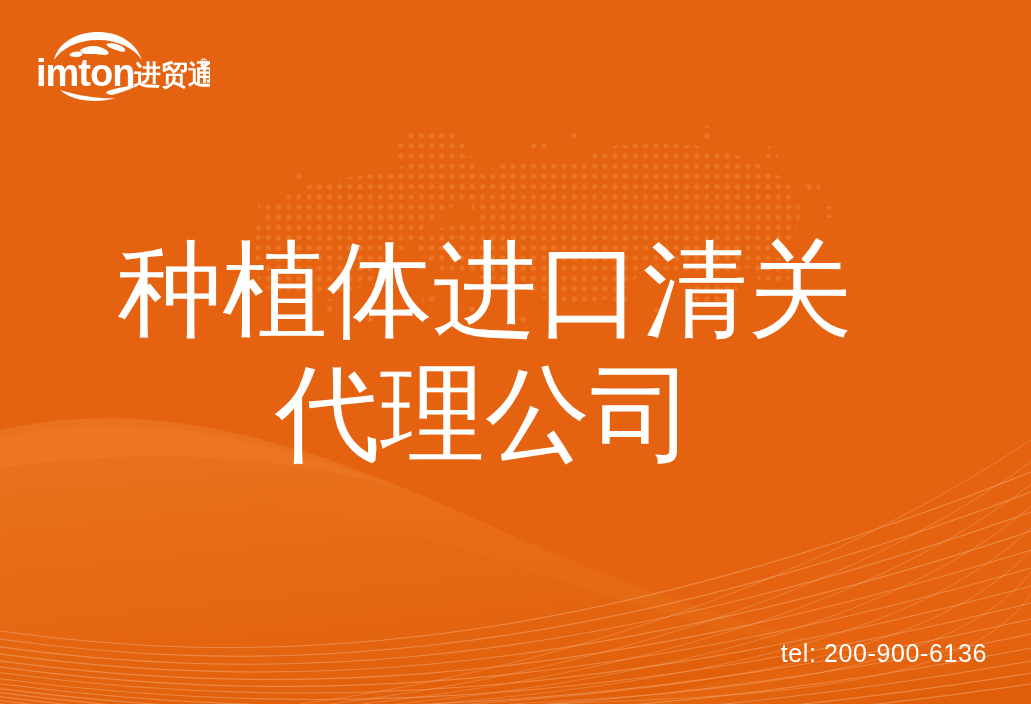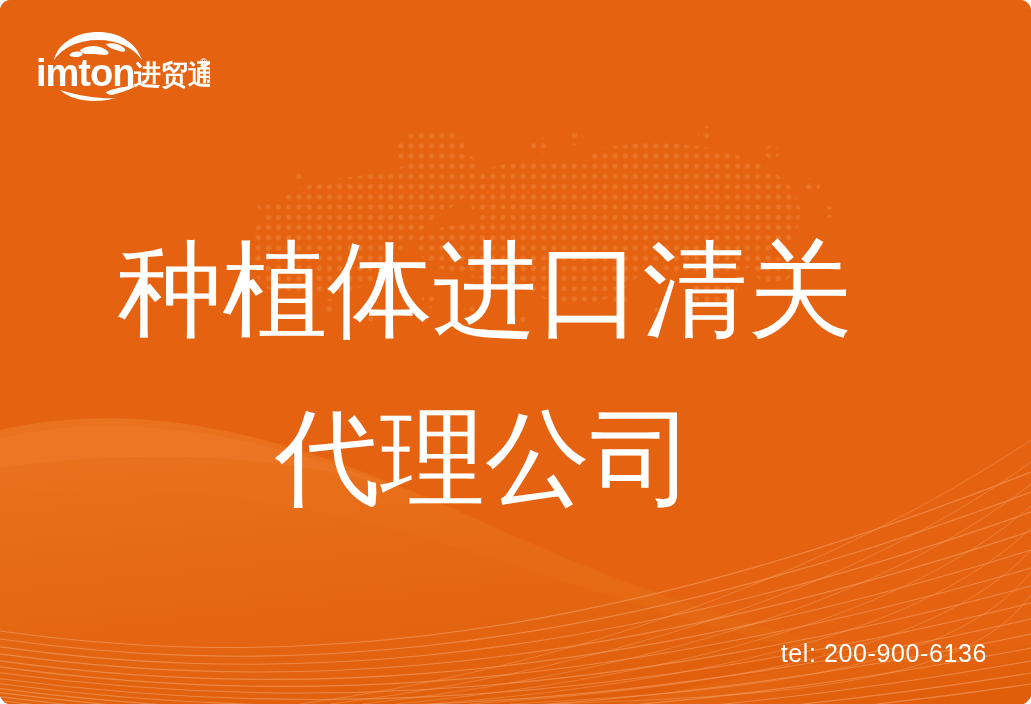--- a/index.html
+++ b/index.html
@@ -11,21 +11,20 @@
   body {
     font-family: "Liberation Sans", sans-serif;
   }
 
   #banner {
     position: relative;
     width: 1031px;
     height: 704px;
     overflow: hidden;
     background: #e56310;
-    border-radius: 11px;
   }
 
   
   .layer {
     position: absolute;
     inset: 0;
     width: 100%;
     height: 100%;
     pointer-events: none;
   }
@@ -58,21 +57,21 @@
     font-weight: 400;
     letter-spacing: 0px;
   }
   .headline-line {
     display: block;
     font-size: 105px;
     line-height: 124px;
     white-space: nowrap;
   }
   #headline-line-1 { margin-left: 4px; }
-  #headline-line-2 { margin-left: 4px; margin-top: 44px; }
+  #headline-line-2 { margin-left: 4px; }
 
   
   #tel {
     position: absolute;
     right: 44px;
     bottom: 36px;
     z-index: 6;
     color: #ffffff;
     font-size: 25px;
     line-height: 30px;

